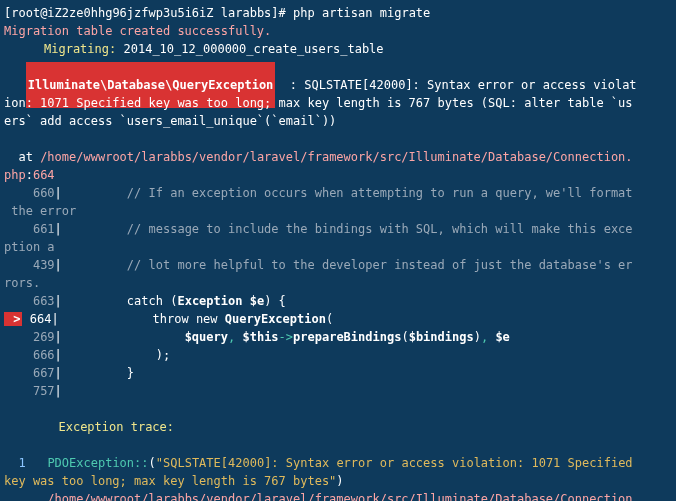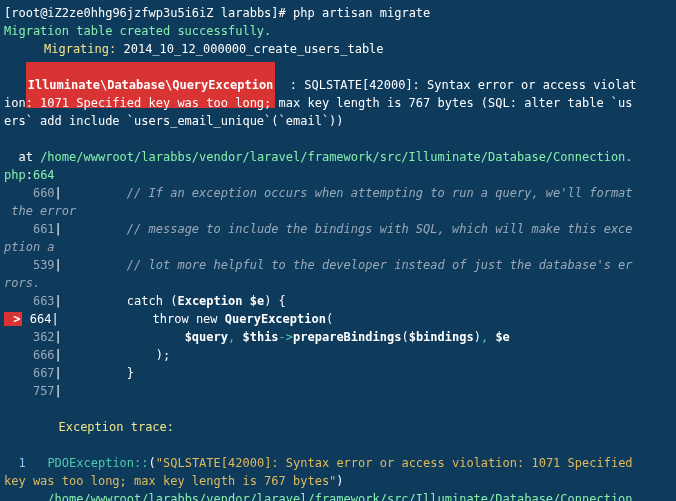--- a/index.html
+++ b/index.html
@@ -6,64 +6,64 @@
     body {
       background: #0e3a5c;
       font-family: "Consolas", "Monaco", monospace;
       font-size: 12px;
       color: #ffffff;
       padding: 4px;
       line-height: 1.5;
       width: 676px;
     }
     .line { white-space: pre; margin-top: 16px; }
-    .green { color: #86efac; }
+    .green { color: #fca5a5; }
     .yellow { color: #f0e68c; padding-left: 40px; }
     .cyan { color: #4ec9b0; }
     .gray { color: #9aa9b8; text-align: center; }
     .bold { font-weight: bold; }
     .error-bg {
       background: #d93333;
       color: #ffffff;
       font-weight: bold;
       padding: 16px 2px;
     }
     .arrow-bg {
       background: #d93333;
       color: #ffffff;
       font-weight: bold;
       padding: 0 2px;
     }
     .string { color: #e0ba5c; }
     .trace-idx { color: #8cc5ff; }
-    .italic { font-style: italic; }
+    .italic { }
     pre { font-family: inherit; }
   </style>
 </head>
 <body>
 
 <pre><span class="line">[<span>root@iZ2ze0hhg96jzfwp3u5i6iZ</span> <span>larabbs</span>]# <span>php artisan migrate</span></span>
 <span class="line green">Migration table created successfully.</span>
 <span class="line"><span class="yellow">Migrating:</span> <span>2014_10_12_000000_create_users_table</span></span>
 
 <span class="line">   <span class="error-bg">Illuminate\Database\QueryException</span>  <span>:</span> <span>SQLSTATE[42000]: Syntax error or access violat</span></span>
 <span class="line">ion: 1071 Specified key was too long; max key length is 767 bytes (SQL: alter table `us</span>
-<span class="line">ers` add include `users_email_unique`(`email`))</span>
+<span class="line">ers` add access `users_email_unique`(`email`))</span>
 
 <span class="line">  <span>at</span> <span class="green">/home/wwwroot/larabbs/vendor/laravel/framework/src/Illuminate/Database/Connection.</span></span>
 <span class="line"><span class="green">php</span><span>:</span><span class="green">664</span></span>
 <span class="line">    <span class="gray">660</span>|         <span class="gray italic">// If an exception occurs when attempting to run a query, we'll format</span></span>
 <span class="line gray italic"> the error</span>
 <span class="line">    <span class="gray">661</span>|         <span class="gray italic">// message to include the bindings with SQL, which will make this exce</span></span>
 <span class="line gray italic">ption a</span>
-<span class="line">    <span class="gray">539</span>|         <span class="gray italic">// lot more helpful to the developer instead of just the database's er</span></span>
+<span class="line">    <span class="gray">439</span>|         <span class="gray italic">// lot more helpful to the developer instead of just the database's er</span></span>
 <span class="line gray italic">rors.</span>
 <span class="line">    <span class="gray">663</span>|         <span>catch</span> <span>(</span><span class="bold">Exception</span> <span class="bold">$e</span><span>) {</span></span>
 <span class="line"><span class="arrow-bg"> &gt;</span> <span>664</span>|             <span>throw new</span> <span class="bold">QueryException</span><span>(</span></span>
-<span class="line">    <span class="gray">362</span>|                 <span class="bold">$query</span><span class="cyan">,</span> <span class="bold">$this</span><span class="cyan">-&gt;</span><span class="bold">prepareBindings</span><span>(</span><span class="bold">$bindings</span><span>)</span><span class="cyan">,</span> <span class="bold">$e</span></span>
+<span class="line">    <span class="gray">269</span>|                 <span class="bold">$query</span><span class="cyan">,</span> <span class="bold">$this</span><span class="cyan">-&gt;</span><span class="bold">prepareBindings</span><span>(</span><span class="bold">$bindings</span><span>)</span><span class="cyan">,</span> <span class="bold">$e</span></span>
 <span class="line">    <span class="gray">666</span>|             <span>);</span></span>
 <span class="line">    <span class="gray">667</span>|         <span>}</span></span>
 <span class="line">    <span class="gray">757</span>|</span>
 
 <span class="line yellow">  <span>Exception trace:</span></span>
 
 <span class="line">  <span class="trace-idx">1</span>   <span class="cyan">PDOException::</span><span>(</span><span class="string">"SQLSTATE[42000]: Syntax error or access violation: 1071 Specified </span></span>
 <span class="line"><span class="string">key was too long; max key length is 767 bytes"</span><span>)</span></span>
 <span class="line">      <span class="green">/home/wwwroot/larabbs/vendor/laravel/framework/src/Illuminate/Database/Connection</span></span>
 

